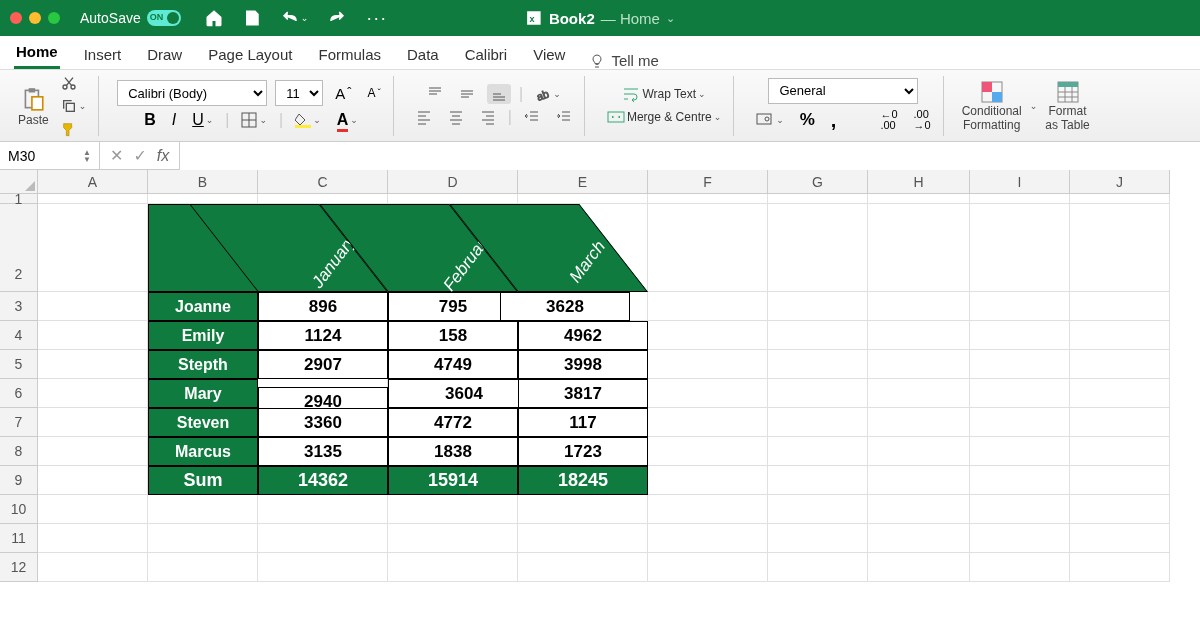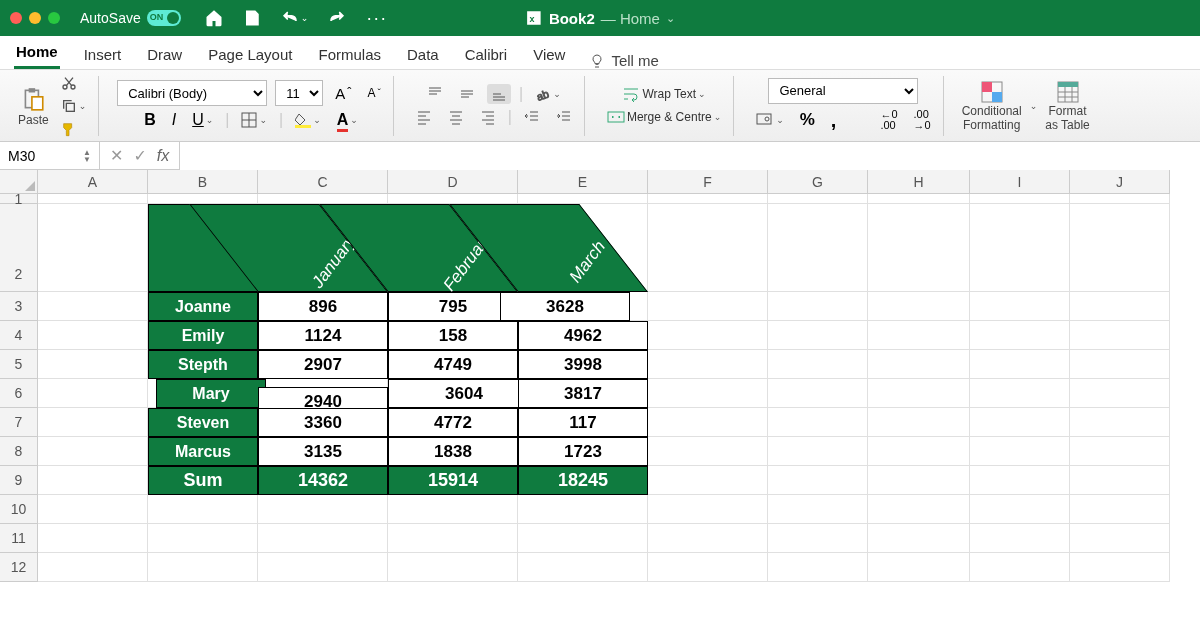--- a/index.html
+++ b/index.html
@@ -566,21 +566,21 @@
             <div class="val-cell" style="width: 130px; top: 98px; left: 350px;">795</div>
             <div class="val-cell" style="width: 130px; top: 98px; left: 462px;">3628</div>
             <div class="name-cell" style="width: 110px; top: 127px; left: 110px;">Emily</div>
             <div class="val-cell" style="width: 130px; top: 127px; left: 220px;">1124</div>
             <div class="val-cell" style="width: 130px; top: 127px; left: 350px;">158</div>
             <div class="val-cell" style="width: 130px; top: 127px; left: 480px;">4962</div>
             <div class="name-cell" style="width: 110px; top: 156px; left: 110px;">Stepth</div>
             <div class="val-cell" style="width: 130px; top: 156px; left: 220px;">2907</div>
             <div class="val-cell" style="width: 130px; top: 156px; left: 350px;">4749</div>
             <div class="val-cell" style="width: 130px; top: 156px; left: 480px;">3998</div>
-            <div class="name-cell" style="width: 110px; top: 185px; left: 110px; margin-left: 8px;">Mary</div>
+            <div class="name-cell" style="width: 110px; top: 185px; left: 110px;">Mary</div>
             <div class="val-cell" style="width: 130px; top: 185px; left: 220px; margin-top: 8px;">2940</div>
             <div class="val-cell" style="width: 152px; top: 185px; left: 350px;">3604</div>
             <div class="val-cell" style="width: 130px; top: 185px; left: 480px;">3817</div>
             <div class="name-cell" style="width: 110px; top: 214px; left: 110px;">Steven</div>
             <div class="val-cell" style="width: 130px; top: 214px; left: 220px;">3360</div>
             <div class="val-cell" style="width: 130px; top: 214px; left: 350px;">4772</div>
             <div class="val-cell" style="width: 130px; top: 214px; left: 480px;">117</div>
             <div class="name-cell" style="width: 110px; top: 243px; left: 110px;">Marcus</div>
             <div class="val-cell" style="width: 130px; top: 243px; left: 220px;">3135</div>
             <div class="val-cell" style="width: 130px; top: 243px; left: 350px;">1838</div>

